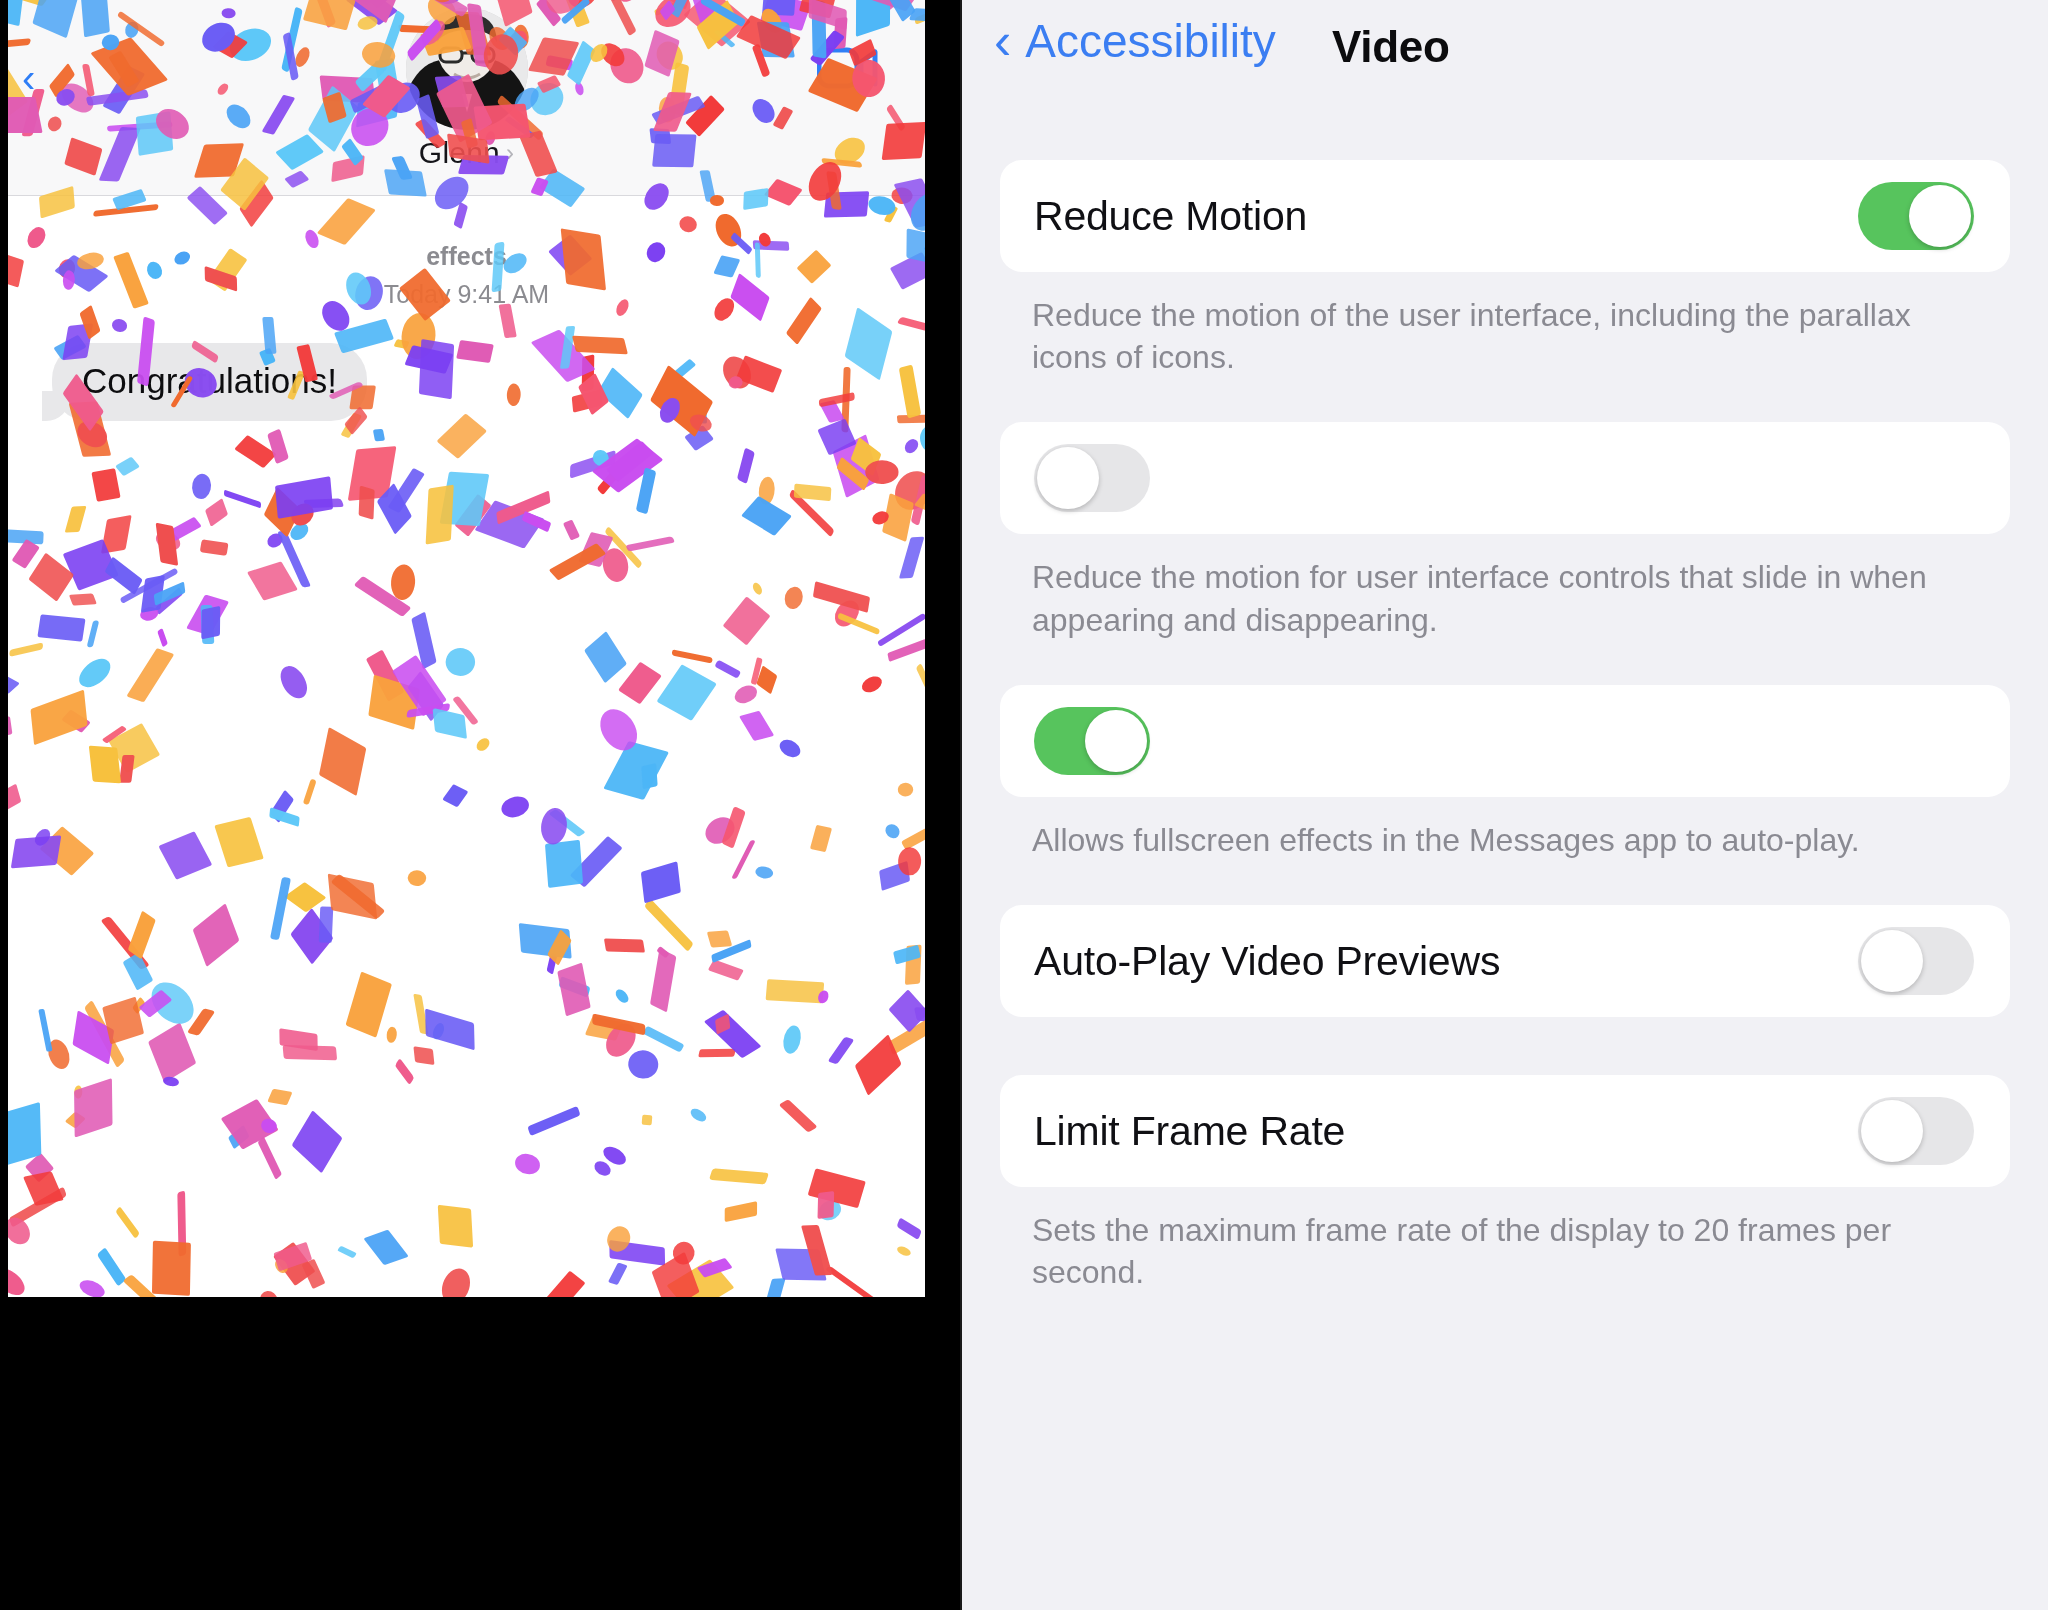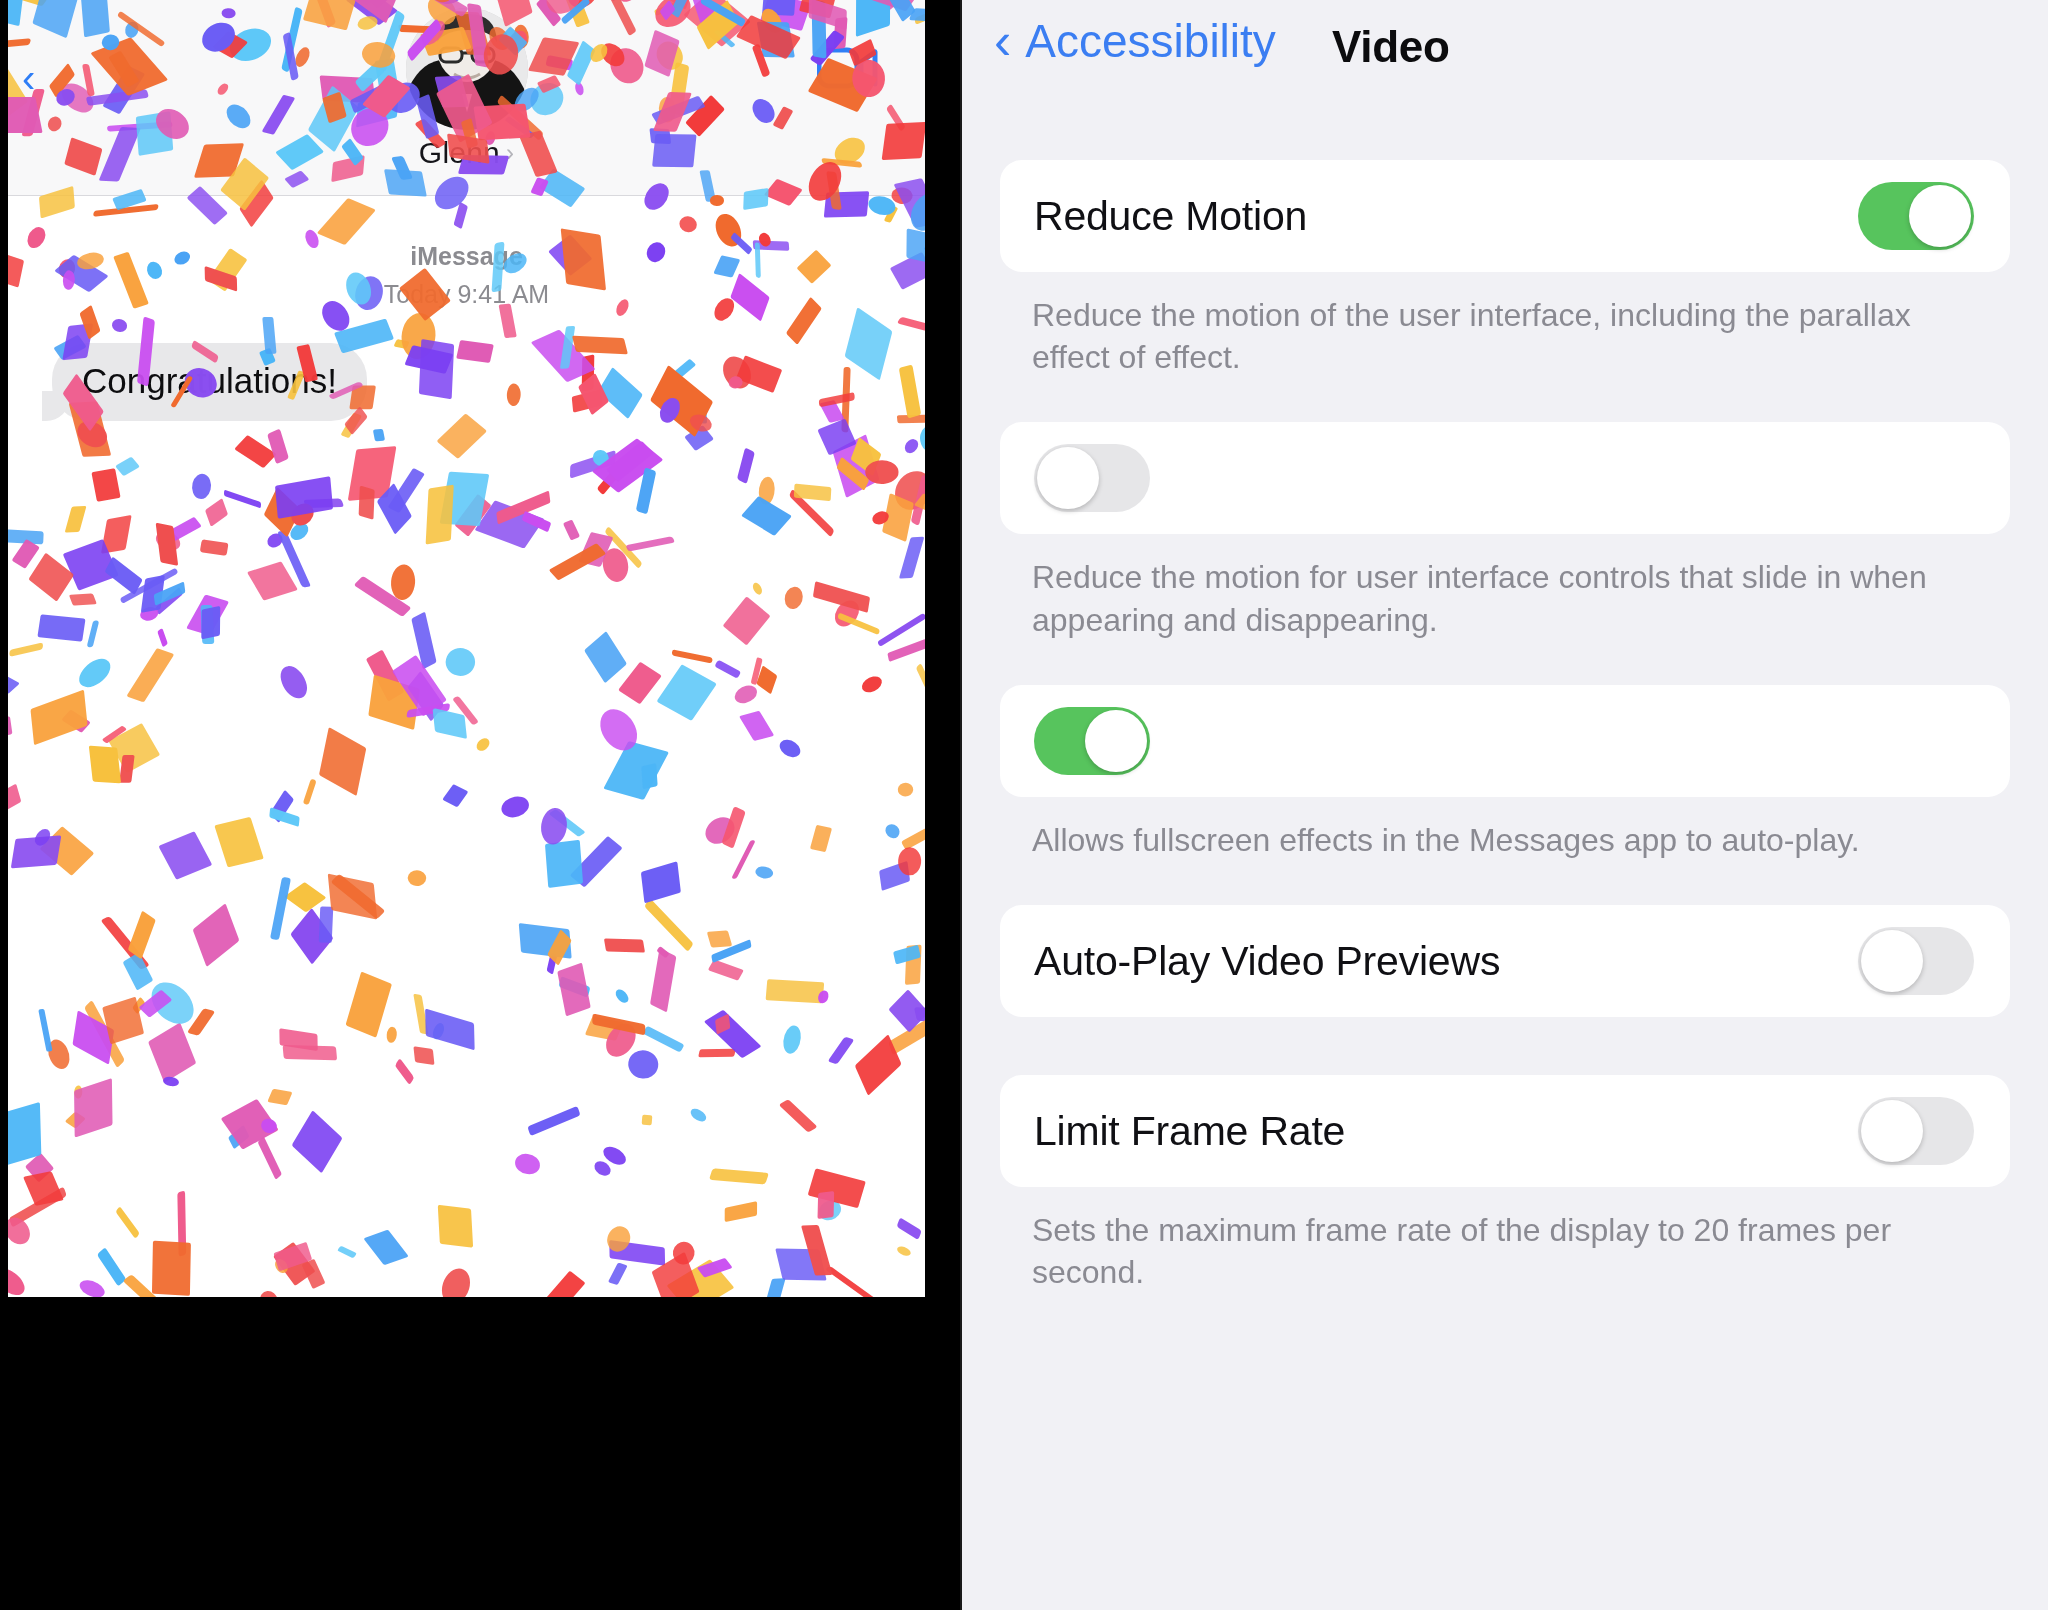--- a/index.html
+++ b/index.html
@@ -292,21 +292,21 @@
 
       <div class="facetime-btn">
         <svg width="62" height="44" viewBox="0 0 62 44" xmlns="http://www.w3.org/2000/svg">
           <rect x="2" y="4" width="38" height="36" rx="10" fill="none" stroke="#2f7ef6" stroke-width="5"></rect>
           <path d="M44 16 L58 6 L58 38 L44 28 Z" fill="none" stroke="#2f7ef6" stroke-width="5" stroke-linejoin="round"></path>
         </svg>
       </div>
 
       <div class="convo">
         <div class="msg-meta">
-          <div class="svc">iMessage</div>
+          <div class="svc">effects</div>
           <div>Today 9:41 AM</div>
         </div>
         <div class="bubble-row">
           <div class="bubble">Congratulations!</div>
         </div>
       </div>
 
       <div class="confetti" id="confetti-layer">
           <div class="cf" style="left: 773.8px; top: 313.4px; width: 44px; height: 15.8px; background: rgb(240, 106, 46); border-radius: 2px; transform: rotate(124.1deg) skewX(-11.5deg); opacity: 0.96;"></div>
           <div class="cf" style="left: 597.4px; top: 939px; width: 38.5px; height: 13.4px; background: rgb(239, 79, 79); border-radius: 2px; transform: rotate(1.8deg) skewX(11.6deg); opacity: 0.96;"></div>
@@ -860,21 +860,21 @@
       <div class="nav-title">Video</div>
     </div>
 
     <div class="settings-list" id="settings-list">
         <div class="card">
           <span class="card-label">Reduce Motion</span>
           <div class="toggle on">
             <div class="knob"></div>
           </div>
         </div>
-        <div class="footnote">Reduce the motion of the user interface, including the parallax effect of effect.</div>
+        <div class="footnote">Reduce the motion of the user interface, including the parallax icons of icons.</div>
         <div class="gap-sm"></div>
         <div class="card">
           <div class="toggle off">
             <div class="knob"></div>
           </div>
         </div>
         <div class="footnote">Reduce the motion for user interface controls that slide in when appearing and disappearing.</div>
         <div class="gap-sm"></div>
         <div class="card">
           <div class="toggle on">

